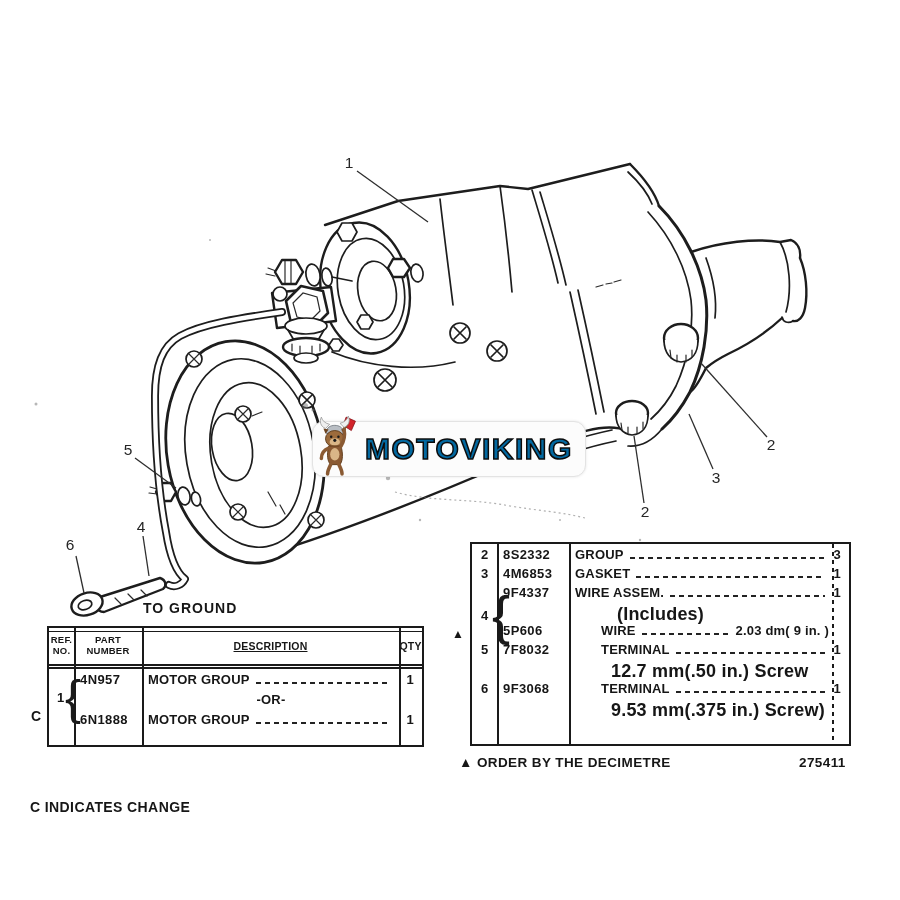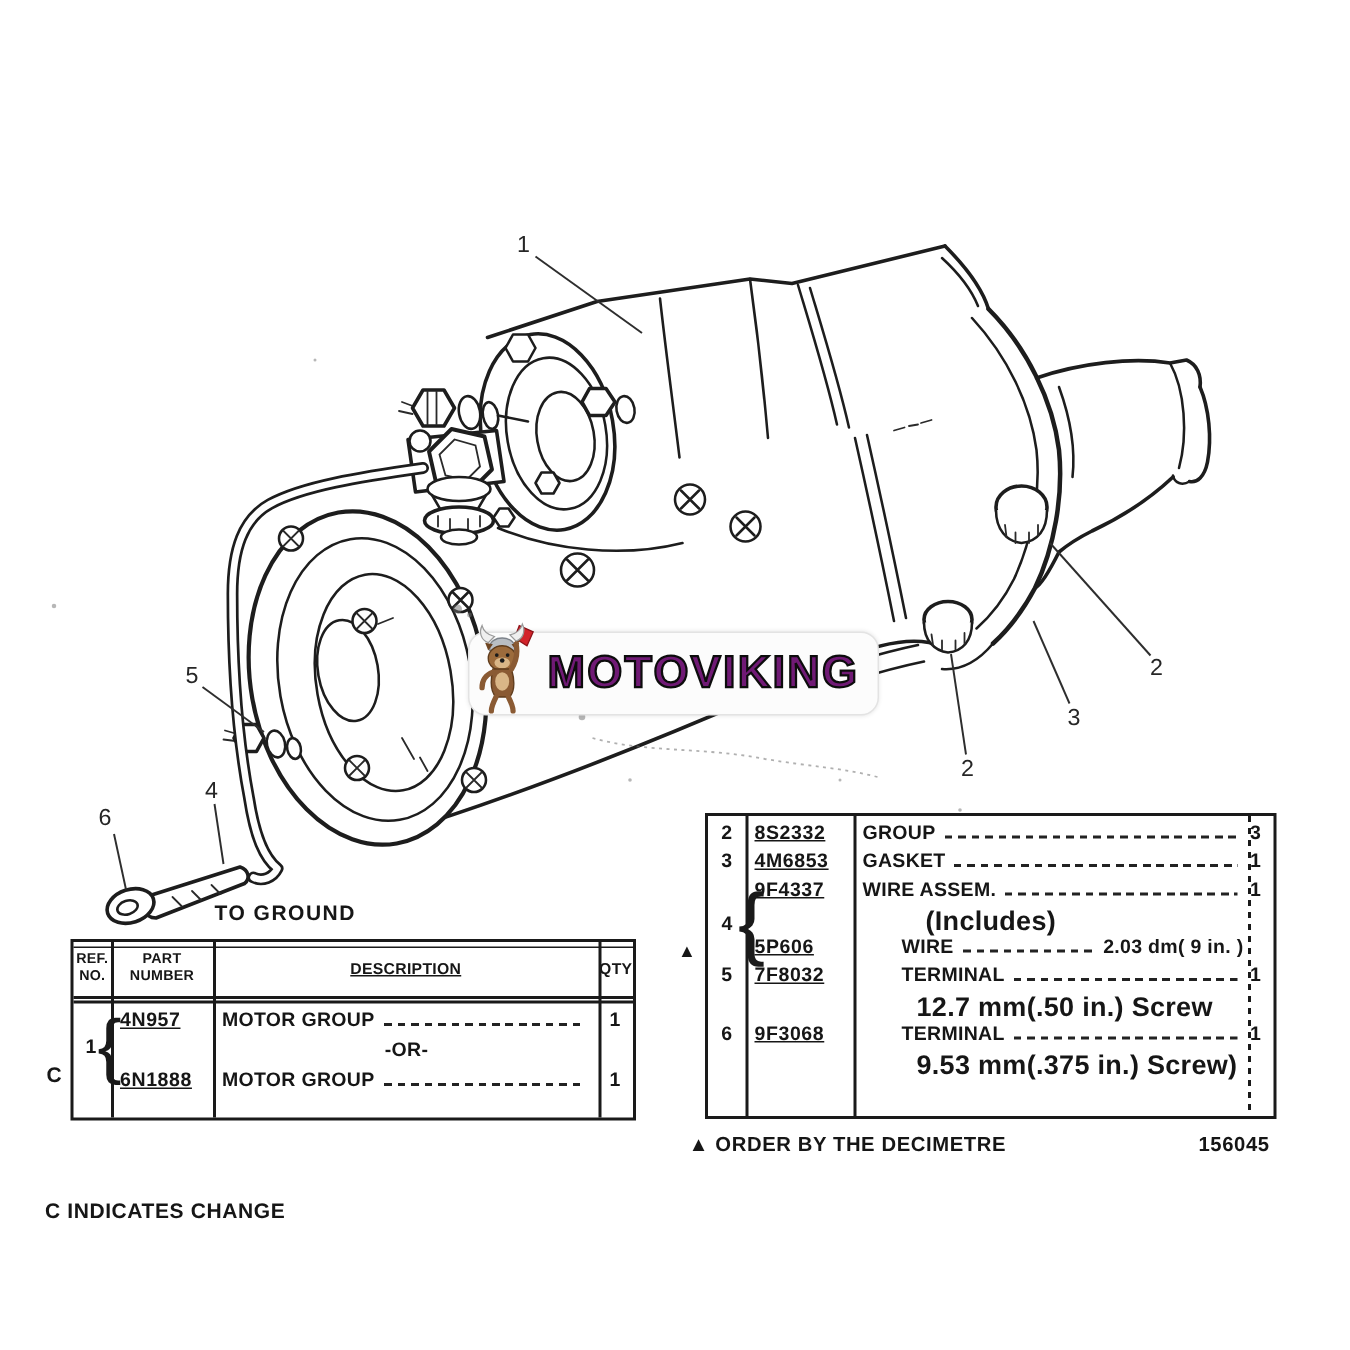--- a/index.html
+++ b/index.html
@@ -15,37 +15,37 @@
   .wire-inner{fill:none;stroke:#ffffff;stroke-width:4.4;stroke-linecap:round;stroke-linejoin:round;}
   .leader{stroke:#2e2e2e;stroke-width:1.3;fill:none;}
   .callout{font:15.5px "Liberation Sans",sans-serif;fill:#262626;}
   .grd{font:bold 14px "Liberation Sans",sans-serif;letter-spacing:1px;fill:#161616;}
   .speck{fill:#6f6f6f;opacity:.5;}
   
   .watermark{position:absolute;left:312px;top:421px;width:272px;height:54px;background:#fcfcfc;
      border:1px solid #e3e3e3;border-radius:12px;display:flex;align-items:center;z-index:5;
      box-shadow:0 0 3px rgba(0,0,0,.10);}
   .mascot{position:absolute;left:5px;top:-8px;width:46px;height:62px;}
-  .brand{margin-left:52px;font-size:30px;font-weight:bold;letter-spacing:1.5px;color:#701a75;
+  .brand{margin-left:52px;font-size:30px;font-weight:bold;letter-spacing:1.5px;color:#0369a1;
      -webkit-text-stroke:1.5px #0c0c0c;white-space:nowrap;}
   
   .ptable{position:absolute;z-index:6;background:#fff;border:2.5px solid #1a1a1a;font-weight:bold;}
   .lt{left:47px;top:626px;width:373px;height:117px;}
   .rt{left:470px;top:542px;width:377px;height:200px;}
   .vline{position:absolute;top:0;bottom:0;width:2px;background:#1a1a1a;}
   .vdash{position:absolute;top:0;bottom:0;width:1.6px;
      background:repeating-linear-gradient(180deg,#1a1a1a 0 4px,transparent 4px 8px);}
   .lt-hdr{position:absolute;left:0;right:0;top:0;height:36px;border-bottom:2px solid #1a1a1a;}
   .dbl{position:absolute;left:0;right:0;top:39px;height:1.5px;background:#1a1a1a;}
   .topline{position:absolute;left:0;right:0;top:2.5px;height:1.1px;background:#1a1a1a;}
   .hcell{position:absolute;text-align:center;font-size:9.5px;line-height:1.15;top:7px;letter-spacing:.2px;}
   .hcell.one{top:12px;font-size:10.5px;}
   .prow{position:absolute;left:0;right:0;height:17px;font-size:13px;}
   .c-ref{position:absolute;left:0;width:25px;text-align:center;}
-  .c-part{position:absolute;left:31px;letter-spacing:.4px;text-decoration:underline;}
+  .c-part{position:absolute;left:31px;letter-spacing:.4px;}
   .c-desc{position:absolute;display:flex;align-items:flex-end;letter-spacing:.2px;}
   .lt .c-desc{left:99px;right:28px;text-align:center;}
   .rt .c-desc{left:103px;right:20px;}
   .c-qty{position:absolute;right:2px;width:20px;text-align:center;}
   .lead{flex:1;height:2px;align-self:flex-end;margin:0 4px 3px 6px;
      background:repeating-linear-gradient(90deg,#222 0 5px,transparent 5px 9px);}
   .note{font-size:18px;}
   .orrow{justify-content:center;}
   .brace{position:absolute;font-weight:normal;color:#1a1a1a;z-index:7;}
   .groupref{position:absolute;font-size:13px;font-weight:bold;z-index:7;}
@@ -353,15 +353,15 @@
       <span class="c-qty">1</span>
     </div>
     <div class="prow" style="top:156px;">
       <span class="c-desc note" style="padding-left:36px;">
         <span>9.53 mm(.375 in.) Screw)</span>
       </span>
     </div>
   </div>
   <div class="sidemark" style="left:452px;top:627px;font-size:12px;">▲</div>
   <div class="footnote" style="left:459px;top:755px;font-size:13.5px;text-align:right;">▲ ORDER BY THE DECIMETRE</div>
-  <div class="footnote" style="left:799px;top:755px;font-size:13.5px;">156045</div>
+  <div class="footnote" style="left:799px;top:755px;font-size:13.5px;">275411</div>
 
 </div>
 
 </body></html>

